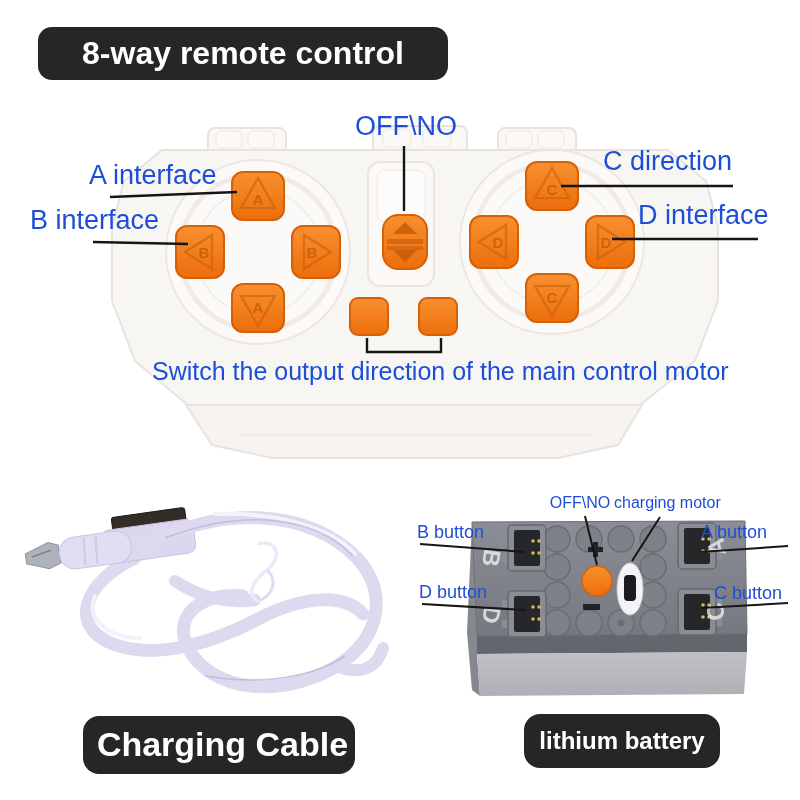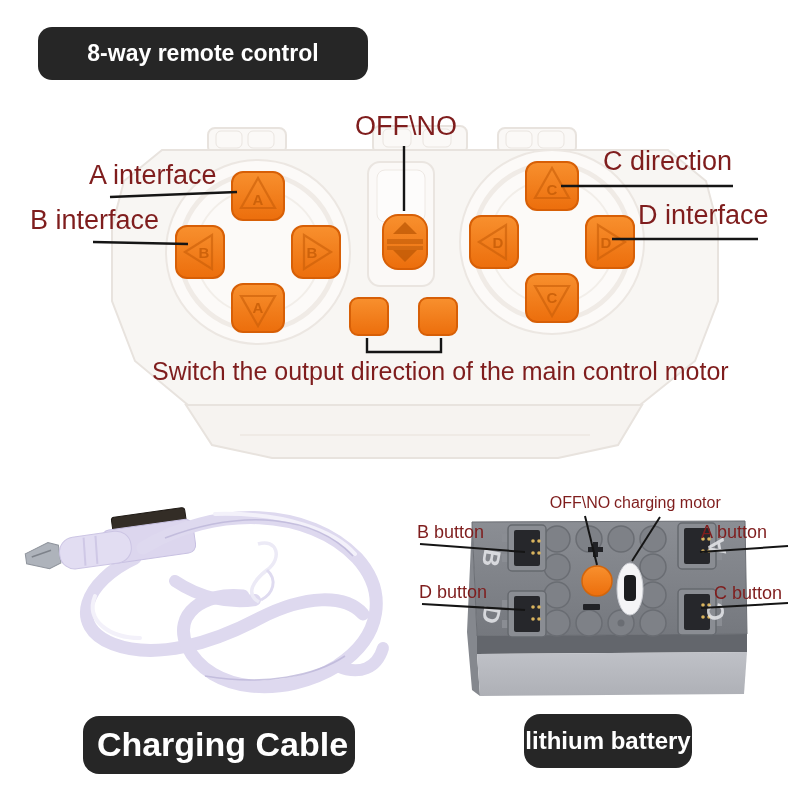--- a/index.html
+++ b/index.html
@@ -2,21 +2,21 @@
 <html><head>
 <meta charset="utf-8">
 <style>
   html,body{margin:0;padding:0;background:#ffffff;}
   #stage{position:relative;width:800px;height:800px;background:#ffffff;overflow:hidden;
          font-family:"Liberation Sans", sans-serif;}
   .abs{position:absolute;}
   .badge{position:absolute;background:#262626;color:#ffffff;border-radius:14px;
          display:flex;align-items:center;justify-content:center;font-weight:600;
          line-height:1.1;white-space:nowrap;}
-  .note{position:absolute;color:#7f1d1d;white-space:nowrap;}
+  .note{position:absolute;color:#1d4ed8;white-space:nowrap;}
   svg{display:block;}
 </style>
 </head>
 <body>
 
 <div id="stage">
 
   <svg class="abs" style="left:90px;top:115px;" width="650" height="345" viewBox="0 0 650 345">
     <defs>
       <linearGradient id="gOr" x1="0" y1="0" x2="0" y2="1">
@@ -251,38 +251,38 @@
     <g stroke="#151515" stroke-width="2" fill="none">
       <line x1="585" y1="516" x2="597" y2="565"></line>
       <line x1="660" y1="517" x2="632" y2="561"></line>
       <line x1="420" y1="544" x2="525" y2="552"></line>
       <line x1="700" y1="552" x2="788" y2="546"></line>
       <line x1="422" y1="604" x2="525" y2="610"></line>
       <line x1="701" y1="608" x2="788" y2="603"></line>
     </g>
   </svg>
 
-  <div class="badge" style="left:38px;top:27px;width:330px;height:53px;font-size:23px;">
+  <div class="badge" style="left:38px;top:27px;width:410px;height:53px;font-size:32px;">
     <span>8-way remote control</span>
   </div>
 
   <div class="note" style="left:45px;top:160px;font-size:27px;font-weight:500;margin-left:44px;">A interface</div>
   <div class="note" style="left:30px;top:205px;font-size:27px;font-weight:500;text-align:right;">B interface</div>
   <div class="note" style="left:355px;top:111px;width:100px;text-align:center;font-size:27px;font-weight:500;">OFF\NO</div>
   <div class="note" style="left:603px;top:146px;font-size:27px;font-weight:500;">C direction</div>
   <div class="note" style="left:638px;top:200px;font-size:27px;font-weight:500;">D interface</div>
   <div class="note" style="left:152px;top:357px;width:545px;text-align:center;font-size:25px;font-weight:500;">Switch the output direction of the main control motor</div>
 
   <div class="note" style="left:545px;top:494px;width:70px;text-align:center;font-size:16px;font-weight:500;">OFF\NO</div>
   <div class="note" style="left:614px;top:494px;font-size:16px;font-weight:500;">charging motor</div>
   <div class="note" style="left:417px;top:522px;font-size:18px;font-weight:500;">B button</div>
   <div class="note" style="left:673px;top:522px;font-size:18px;font-weight:500;margin-left:28px;">A button</div>
   <div class="note" style="left:419px;top:582px;font-size:18px;font-weight:500;">D button</div>
   <div class="note" style="left:714px;top:583px;font-size:18px;font-weight:500;">C button</div>
 
   <div class="badge" style="left:83px;top:716px;width:265px;height:58px;font-size:34px;border-radius:16px;padding-left:7px;">
     <span>Charging Cable</span>
   </div>
-  <div class="badge" style="left:524px;top:714px;width:168px;height:54px;font-size:24px;border-radius:16px;">
+  <div class="badge" style="left:524px;top:714px;width:196px;height:54px;font-size:24px;border-radius:16px;">
     <span>lithium battery</span>
   </div>
 
 </div>
 
 </body></html>

